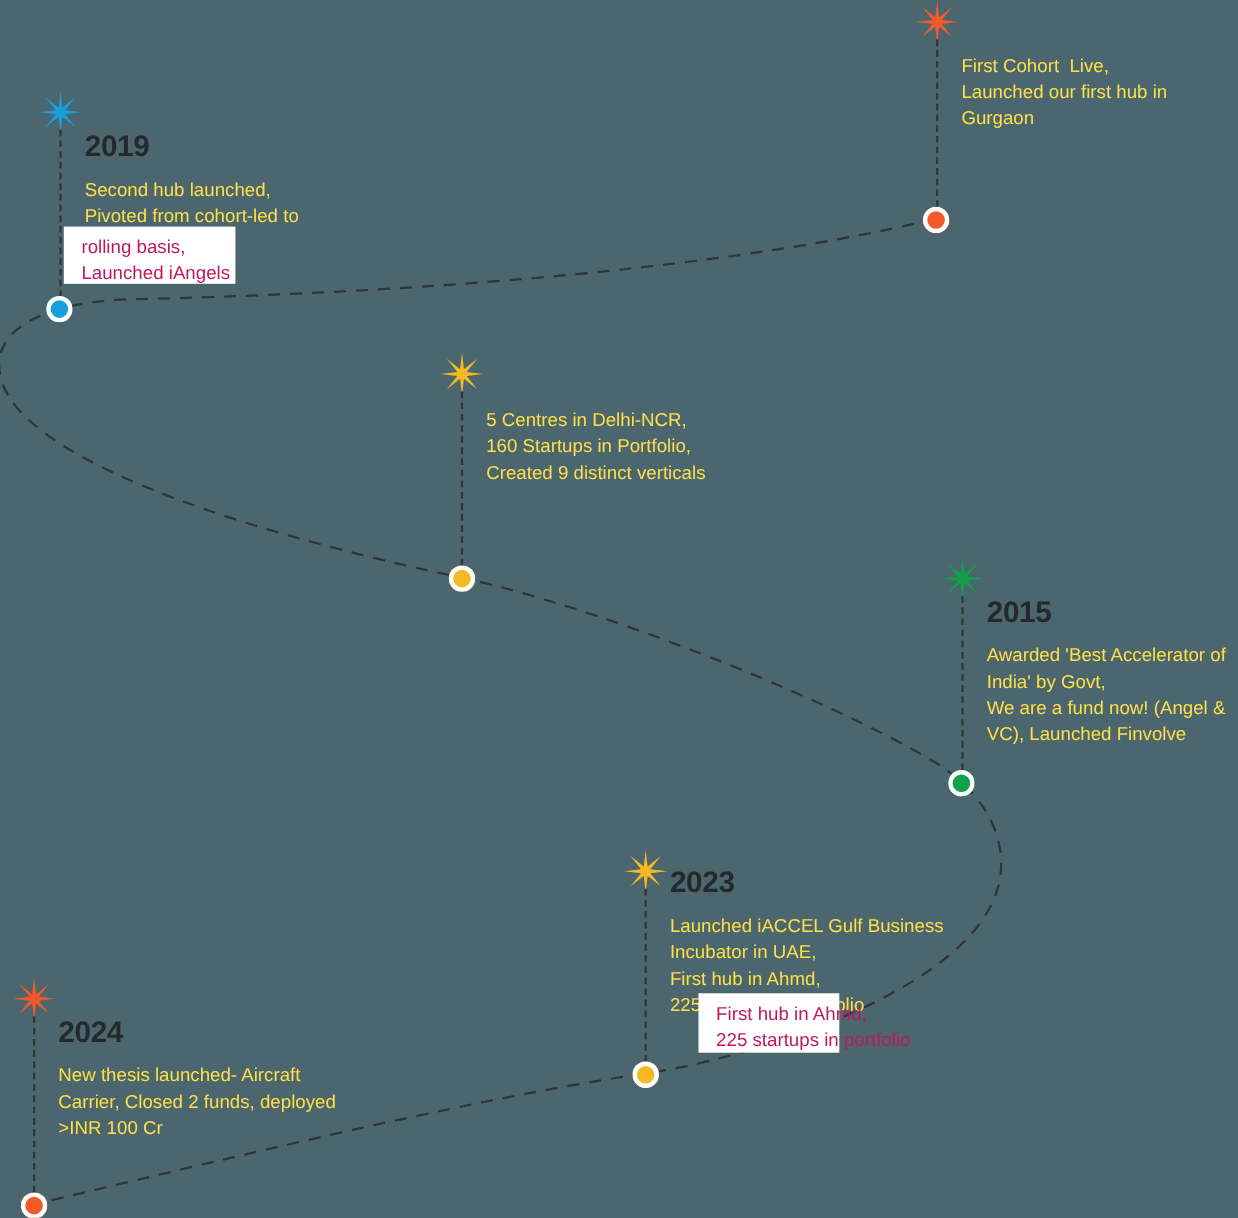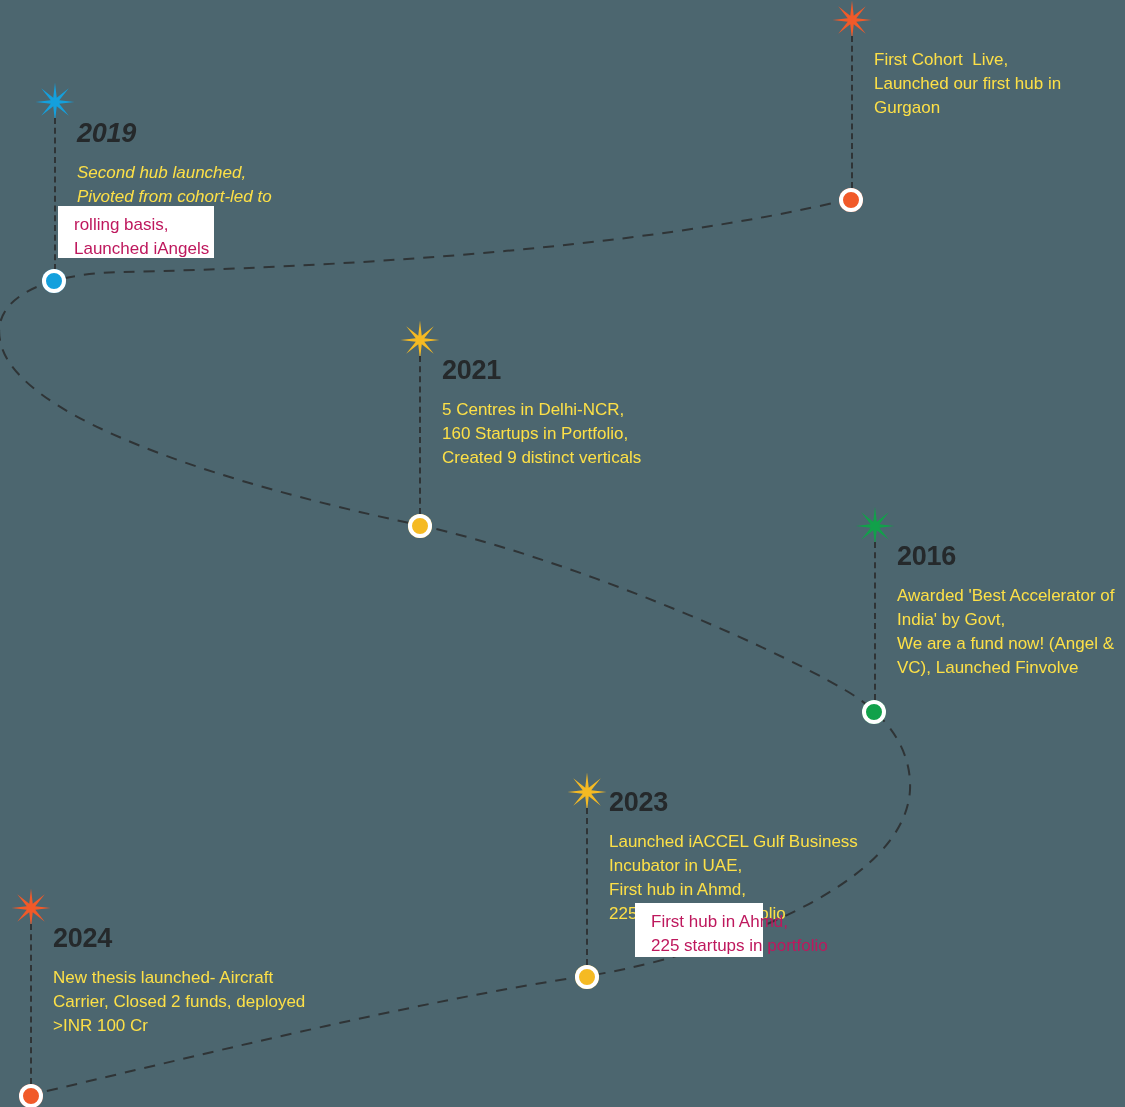--- a/index.html
+++ b/index.html
@@ -98,53 +98,52 @@
         </div>
       </div>
       <div class="milestone" style="left: 0px; top: 0px;">
         <div class="star" style="left: 35px; top: 82px;"><svg width="40" height="40" viewBox="0 0 40 40">
             <polygon points="20.00,0.50 21.76,15.75 33.79,6.21 24.25,18.24 39.50,20.00 24.25,21.76 33.79,33.79 21.76,24.25 20.00,39.50 18.24,24.25 6.21,33.79 15.75,21.76 0.50,20.00 15.75,18.24 6.21,6.21 18.24,15.75" fill="#14a0dd"></polygon>
           </svg></div>
         <div class="connector" style="left: 54px; top: 118px; height: 152px;"></div>
         <div class="node-dot" style="left: 42px; top: 269px; background: rgb(20, 160, 221); border: 0px; box-shadow: rgb(255, 255, 255) 0px 0px 0px 4px inset;">
           <div class="inner" style="background: rgb(20, 160, 221);"></div>
         </div>
-        <div class="text-block" style="left: 77px; top: 119px; font-style: italic;">
+        <div class="text-block" style="left: 77px; top: 119px;">
           <div class="year">2019</div>
           <div class="desc">Second hub launched,
 Pivoted from cohort-led to
 rolling basis,
 Launched iAngels</div>
         </div>
       </div>
       <div class="milestone" style="left: 0px; top: 0px;">
         <div class="star" style="left: 400px; top: 320px;"><svg width="40" height="40" viewBox="0 0 40 40">
             <polygon points="20.00,0.50 21.76,15.75 33.79,6.21 24.25,18.24 39.50,20.00 24.25,21.76 33.79,33.79 21.76,24.25 20.00,39.50 18.24,24.25 6.21,33.79 15.75,21.76 0.50,20.00 15.75,18.24 6.21,6.21 18.24,15.75" fill="#f5ba23"></polygon>
           </svg></div>
         <div class="connector" style="left: 419px; top: 356px; height: 158px;"></div>
         <div class="node-dot" style="left: 408px; top: 514px; background: rgb(245, 186, 35); border: 0px; box-shadow: rgb(255, 255, 255) 0px 0px 0px 4px inset;">
           <div class="inner" style="background: rgb(245, 186, 35);"></div>
         </div>
         <div class="text-block" style="left: 442px; top: 356px;">
-          <div class="year">2021</div>
           <div class="desc">5 Centres in Delhi-NCR,
 160 Startups in Portfolio,
 Created 9 distinct verticals</div>
         </div>
       </div>
       <div class="milestone" style="left: 0px; top: 0px;">
         <div class="star" style="left: 855px; top: 506px;"><svg width="40" height="40" viewBox="0 0 40 40">
             <polygon points="20.00,0.50 21.76,15.75 33.79,6.21 24.25,18.24 39.50,20.00 24.25,21.76 33.79,33.79 21.76,24.25 20.00,39.50 18.24,24.25 6.21,33.79 15.75,21.76 0.50,20.00 15.75,18.24 6.21,6.21 18.24,15.75" fill="#11a14a"></polygon>
           </svg></div>
         <div class="connector" style="left: 874px; top: 542px; height: 158px;"></div>
         <div class="node-dot" style="left: 862px; top: 700px; background: rgb(17, 161, 74); border: 0px; box-shadow: rgb(255, 255, 255) 0px 0px 0px 4px inset;">
           <div class="inner" style="background: rgb(17, 161, 74);"></div>
         </div>
         <div class="text-block" style="left: 897px; top: 542px;">
-          <div class="year">2016</div>
+          <div class="year">2015</div>
           <div class="desc">Awarded 'Best Accelerator of
 India' by Govt,
 We are a fund now! (Angel &amp;
 VC), Launched Finvolve</div>
         </div>
       </div>
       <div class="milestone" style="left: 0px; top: 0px;">
         <div class="star" style="left: 567px; top: 772px;"><svg width="40" height="40" viewBox="0 0 40 40">
             <polygon points="20.00,0.50 21.76,15.75 33.79,6.21 24.25,18.24 39.50,20.00 24.25,21.76 33.79,33.79 21.76,24.25 20.00,39.50 18.24,24.25 6.21,33.79 15.75,21.76 0.50,20.00 15.75,18.24 6.21,6.21 18.24,15.75" fill="#f5ba23"></polygon>
           </svg></div>

